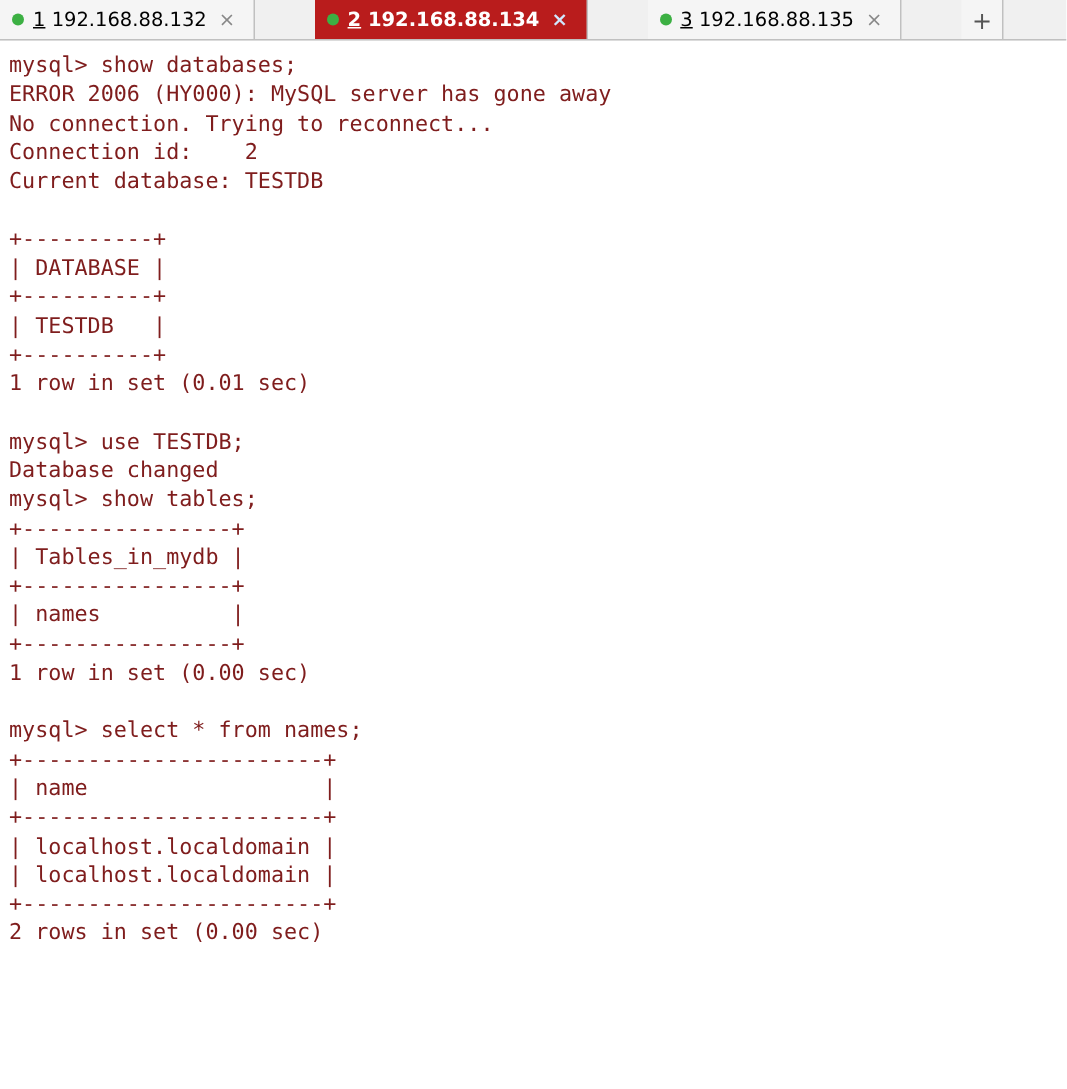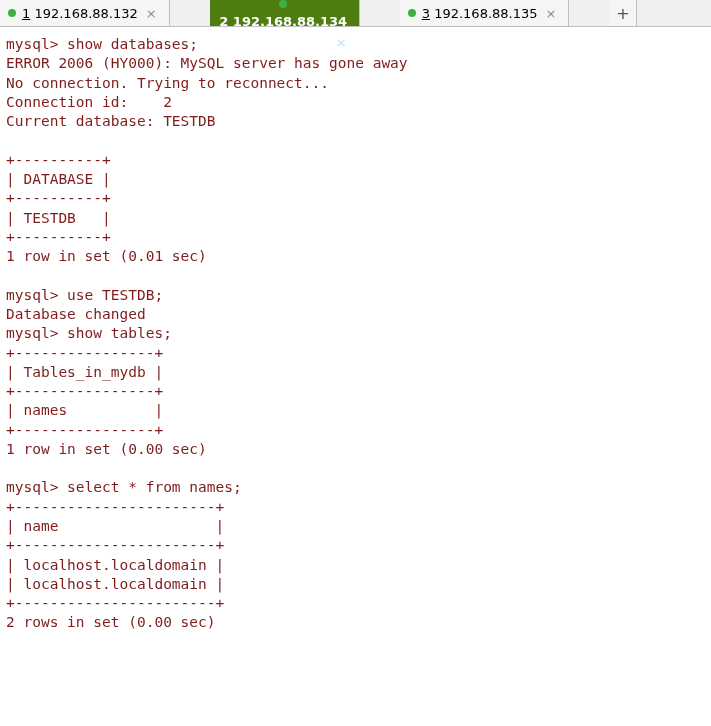--- a/index.html
+++ b/index.html
@@ -29,24 +29,23 @@
       align-items: center;
       padding: 0 10px 0 8px;
       border-right: 1px solid #c0c0c0;
       background: #f5f5f5;
       cursor: pointer;
       gap: 6px;
       height: 100%;
       min-width: 150px;
     }
     .tab.active {
-      background: #4d7c0f;
+      background: #b91c1c;
       color: #ffffff;
       font-weight: bold;
-      flex-direction: column;
     }
     .tab .status-dot {
       width: 8px;
       height: 8px;
       border-radius: 50%;
       background: #3cb043;
       flex-shrink: 0;
     }
     .tab.active .status-dot {
       background: #3cb043;

